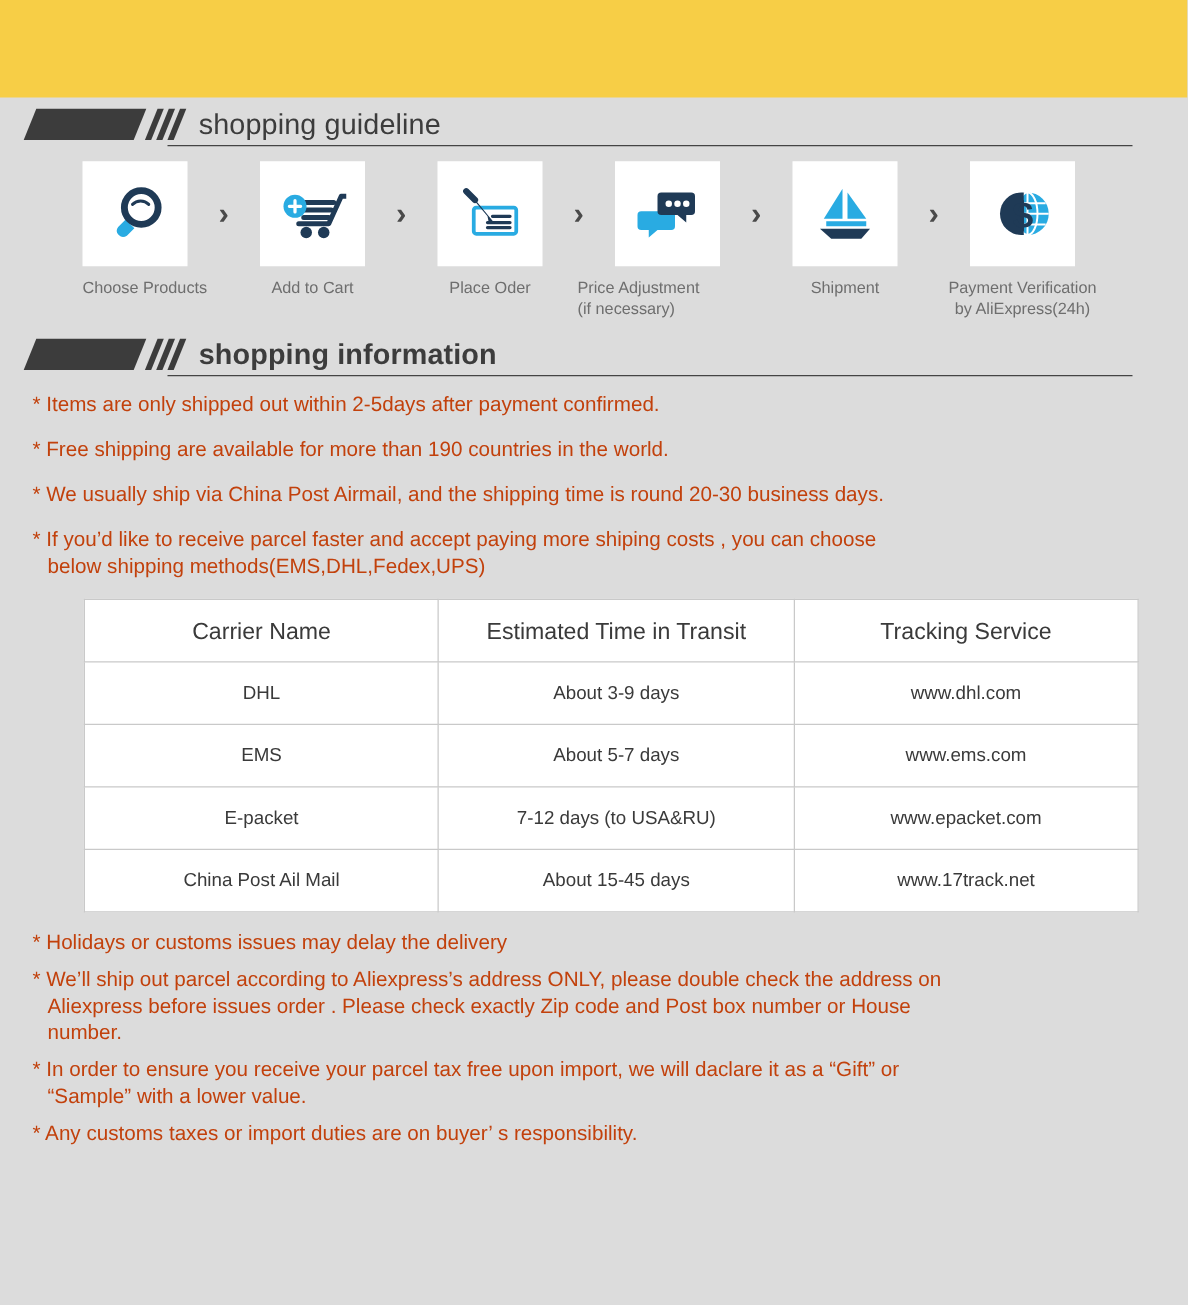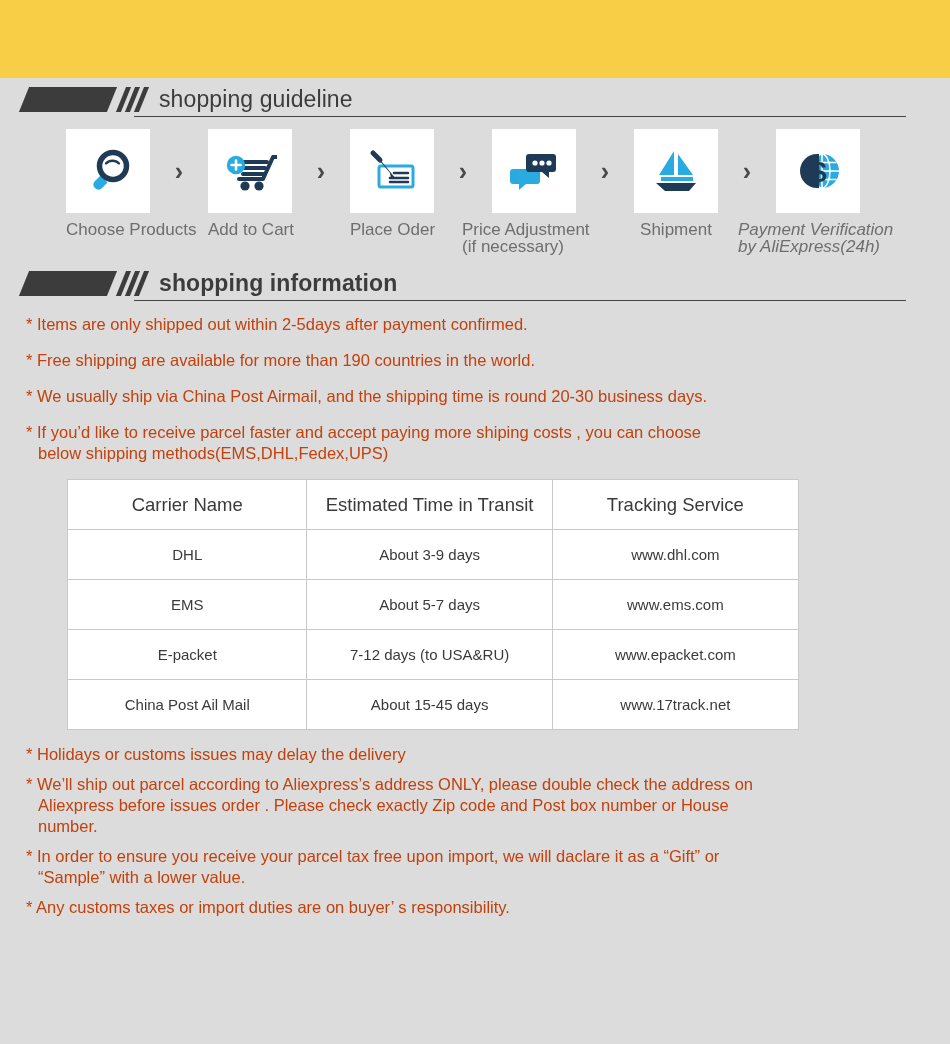--- a/index.html
+++ b/index.html
@@ -83,27 +83,27 @@
     width: 84px;
     height: 84px;
     background: #ffffff;
     display: flex;
     align-items: center;
     justify-content: center;
     box-sizing: border-box;
   }
   .step-label {
     margin-top: 9px;
-    font-size: 17px;
+    font-size: 13px;
     color: #6e6e6e;
     line-height: 16.5px;
     white-space: nowrap;
   }
   .step-label.wide { white-space: normal; width: 145px; margin-left: -30px; text-align: left; }
-  .step-label.wide2 { white-space: normal; width: 160px; margin-left: -38px; text-align: left; font-style: italic; }
+  .step-label.wide2 { white-space: normal; width: 160px; margin-left: -38px; text-align: center; }
   .chev {
     flex: 0 0 auto;
     width: 58px;
     height: 84px;
     display: flex;
     align-items: center;
     justify-content: center;
     font-size: 25px;
     color: #4a4a4a;
     font-weight: bold;
@@ -119,21 +119,21 @@
     line-height: 21px;
     margin-bottom: 15px;
     max-width: 900px;
   }
   .bullet .cont { display: block; padding-left: 12px; }
 
   
   .ship-table {
     margin: 10px 0 0 67px;
     border-collapse: collapse;
-    width: 732px;
+    width: 844px;
     background: #ffffff;
   }
   .ship-table td {
     border: 1px solid #c9c9c9;
     text-align: center;
     height: 49px;
     color: #3a3a3a;
     font-size: 15px;
     font-weight: normal;
     padding: 0 6px;

